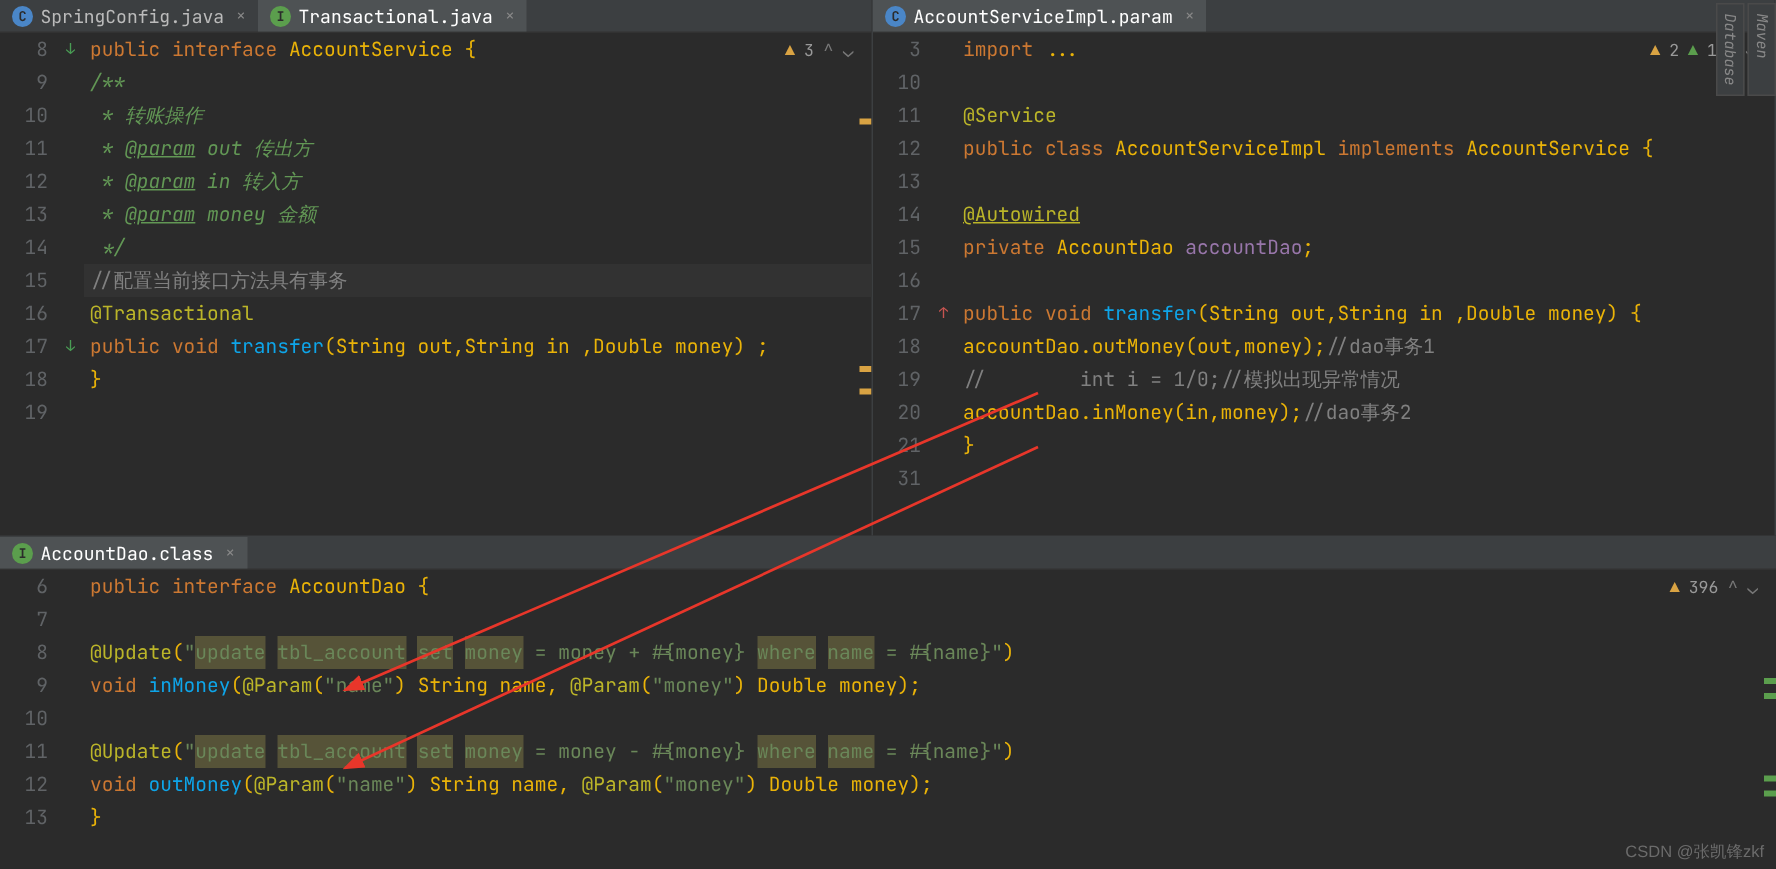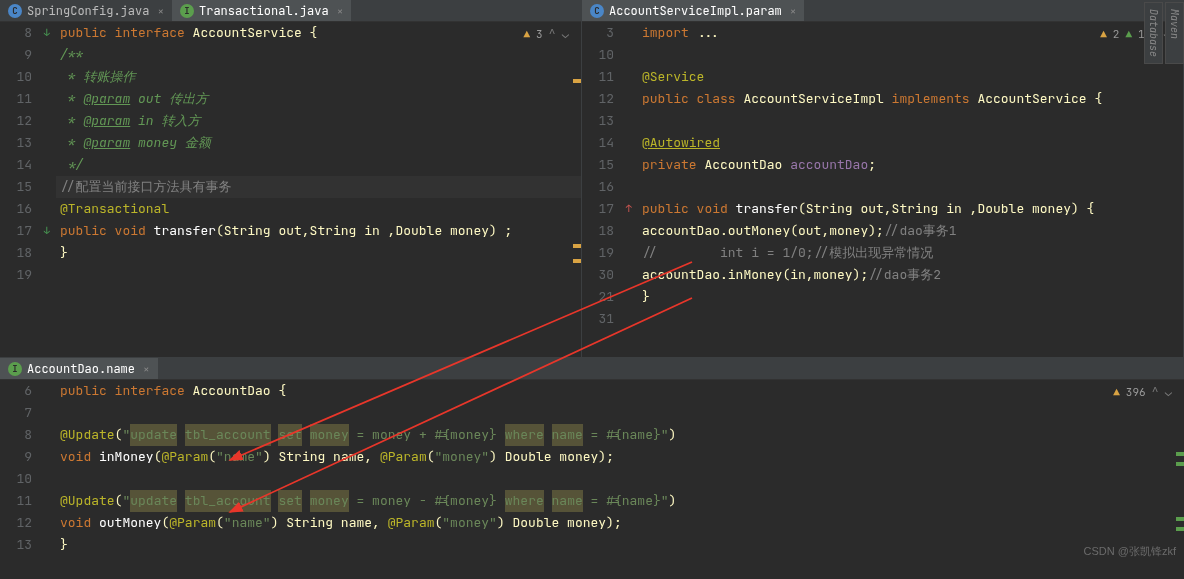--- a/index.html
+++ b/index.html
@@ -24,35 +24,35 @@
   .line { height:22px; line-height:22px; display:flex; }
   .ln { height:22px; line-height:22px; }
   .current { background:#323232; }
   .mk { height:22px; line-height:22px; text-align:center; }
   .kw { color:#cc7832; }
   .ann { color:#bbb529; }
   .doc { color:#629755; font-style:italic; }
   .doctag { color:#629755; font-style:italic; text-decoration:underline; }
   .cmt { color:#808080; }
   .str { color:#6a8759; }
-  .mtd { color:#ffffff; }
-  .txt { color:#fef9c3; }
+  .mtd { color:#0ea5e9; }
+  .txt { color:#eab308; }
   .hi { background:#565338; }
   .warn-bar { position:absolute; top:4px; right:12px; font-size:11px; color:#808080; display:flex; gap:6px; align-items:center; }
   .tri-y { color:#d9a343; }
   .issue { color:#999; }
   .chev { color:#777; font-size:12px; }
   .arrows { position:absolute; top:0; left:0; width:100%; height:100%; pointer-events:none; }
   .scrollstrip { position:absolute; right:0; top:22px; bottom:0; width:10px; }
   .strip-mark { position:absolute; right:0; width:8px; height:4px; }
   .side-tabs { position:absolute; right:-1px; top:2px; display:flex; flex-direction:column; gap:2px; font-size:10px; color:#888; writing-mode:vertical-rl; }
   .side-tab { background:#3c3f41; padding:6px 2px; border:1px solid #4a4a4a; font-style:italic; }
   .arrow-down { color:#499c54; font-size:10px; }
   .arrow-up { color:#c75450; font-size:10px; }
-  .watermark { position:absolute; bottom:20px; right:8px; font-size:11px; color:#6b6b6b; font-family:Arial,sans-serif; }
+  .watermark { position:absolute; bottom:4px; right:8px; font-size:11px; color:#6b6b6b; font-family:Arial,sans-serif; }
 </style>
 </head>
 <body>
 
 <div class="layout">
   <div class="top-row">
 
     <div class="pane pane-left">
       <div class="tabs" id="tabs-left">
           <div class="tab">
@@ -132,21 +132,21 @@
             <div class="ln">10</div>
             <div class="ln">11</div>
             <div class="ln">12</div>
             <div class="ln">13</div>
             <div class="ln">14</div>
             <div class="ln">15</div>
             <div class="ln">16</div>
             <div class="ln">17</div>
             <div class="ln">18</div>
             <div class="ln">19</div>
-            <div class="ln">30</div>
+            <div class="ln">20</div>
             <div class="ln">21</div>
             <div class="ln">31</div>
           </div>
         <div class="gutter-m" id="marks-right">
             <div class="mk"></div>
             <div class="mk"></div>
             <div class="mk"></div>
             <div class="mk"></div>
             <div class="mk"></div>
             <div class="mk"></div>
@@ -165,21 +165,21 @@
         <div class="side-tab">Maven</div>
         <div class="side-tab">Database</div>
       </div>
     </div>
   </div>
 
   <div class="pane-bottom">
     <div class="tabs" id="tabs-bottom">
         <div class="tab active">
           <span class="icon-file icon-i">I</span>
-          <span>AccountDao.name</span>
+          <span>AccountDao.class</span>
           <span class="close-x">×</span>
         </div>
       </div>
     <div class="warn-bar" style="top:26px;">
       <span class="tri-y">▲</span>
         <span class="issue">396</span>
       <span class="chev">^</span>
         <span class="chev">⌄</span>
     </div>
     <div class="editor">

